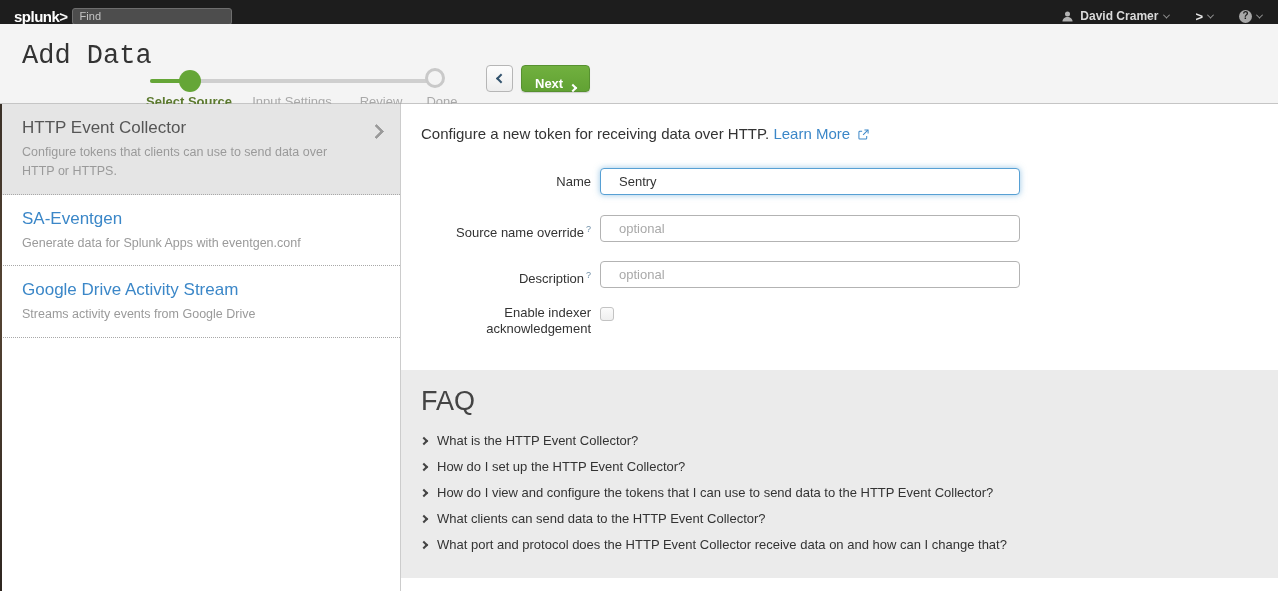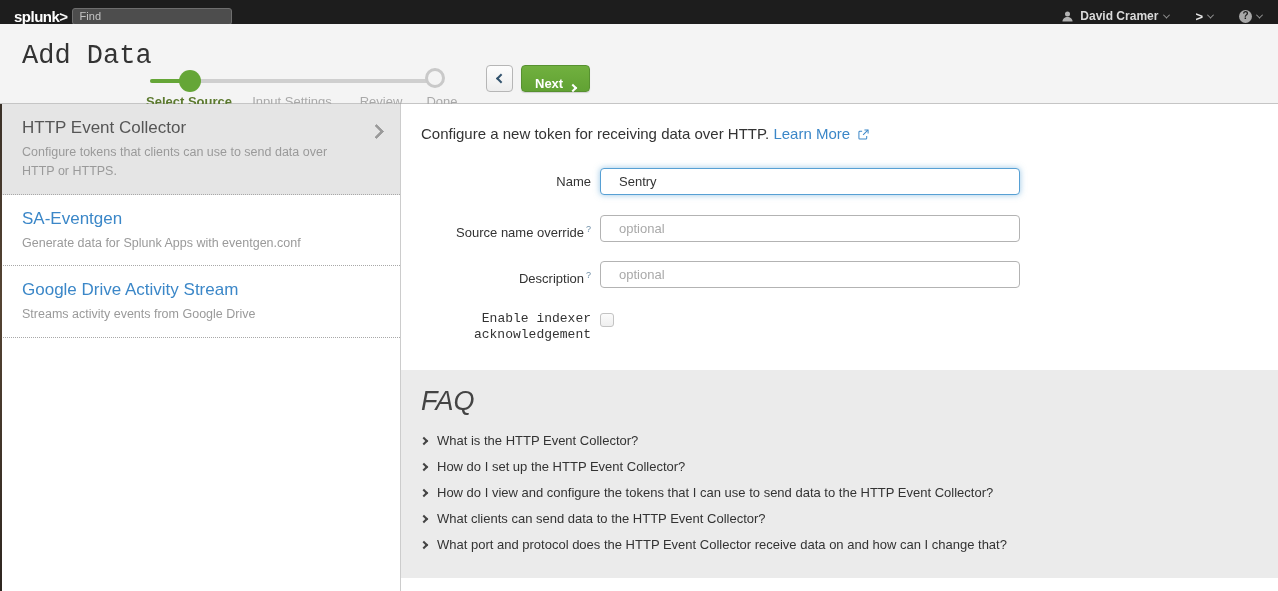--- a/index.html
+++ b/index.html
@@ -77,34 +77,34 @@
 
   .main { flex:1; position:relative; background:#fff; }
   .intro { position:absolute; left:20px; top:21px; font-size:15px; color:#333;text-align:center; }
   .learn-link { color:#3b87c8; text-decoration:none; cursor:pointer; }
   .ext-icon { display:inline-block; vertical-align:-1px; margin-left:4px; }
 
   .form-row { position:absolute; display:flex; align-items:flex-start; }
   .row-name   { top:64px;  left:0; }
   .row-source { top:111px; left:0; }
   .row-desc   { top:157px; left:0; }
-  .row-ack    { top:205px; left:0;font-family:Liberation Mono, monospace; }
+  .row-ack    { top:199px; left:0; }
   .f-label { width:190px; text-align:right; font-size:13px; color:#333; padding-top:6px; line-height:16px; }
   .sup-q { font-size:9px; color:#6b8ba4; vertical-align:super; margin-left:2px; cursor:pointer; }
   .f-input { margin-left:9px; width:420px; height:27px; border:1px solid #b3b3b3; border-radius:4px;
              font-size:13px; color:#333; padding:0 18px; font-family:"Liberation Sans", sans-serif; outline:none; }
   .f-input::placeholder { color:#a9a9a9; }
   .f-input.focused { border:1px solid #57a0d4; box-shadow:0 0 6px rgba(87,160,212,0.6); }
   .checkbox { margin-left:9px; margin-top:4px; width:14px; height:14px;
               border:1px solid #c3c3c3; border-radius:3px;
               background:linear-gradient(#fbfbfb,#efefef); cursor:pointer; }
 
   .faq { position:absolute; left:0; top:266px; width:877px; height:208px;
          background:#ebebeb; padding:16px 0 0 20px; }
-  .faq-title { font-size:27px; color:#444; margin-bottom:16px;font-style:italic; }
+  .faq-title { font-size:27px; color:#444; margin-bottom:16px; }
   .faq-item { display:flex; align-items:center; gap:10px; margin-bottom:11px;
               font-size:13px; color:#333; cursor:pointer; }
   .faq-chev { width:6px; height:6px; border-right:2px solid #444; border-top:2px solid #444;
               transform:rotate(45deg); flex:none; }
 </style>
 </head>
 <body>
 
 <div class="topbar">
   <div class="logo"><span>splunk</span><span class="gt">&gt;</span></div>

